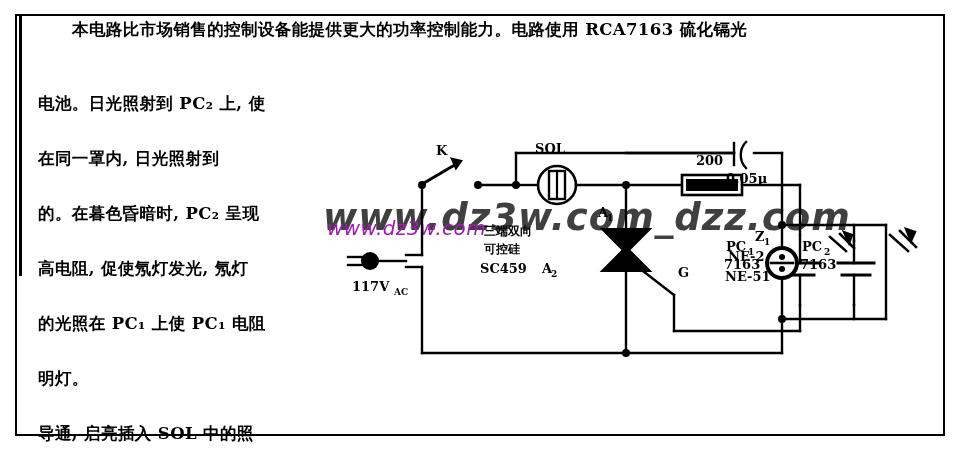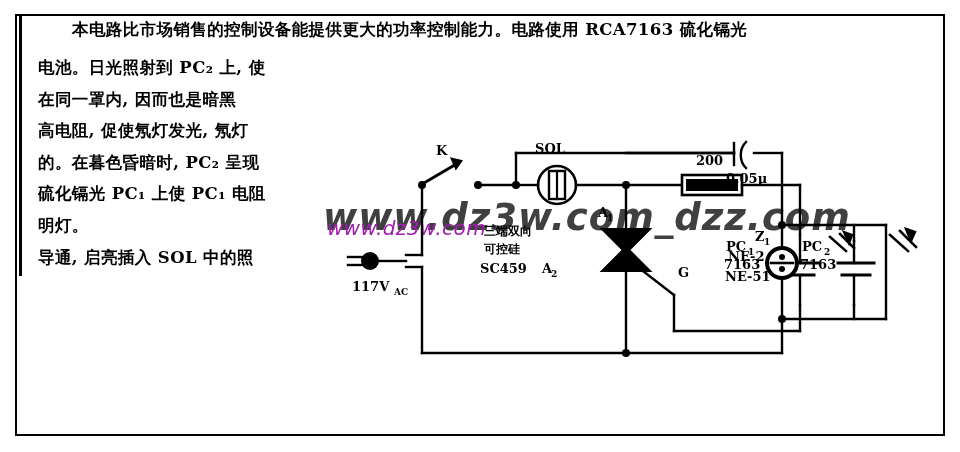--- a/index.html
+++ b/index.html
@@ -26,21 +26,21 @@
   .ln{
     font-family:"DejaVu Serif","Liberation Serif",serif;
     font-weight:bold;
     font-size:16.5px;
     line-height:19px;
     white-space:nowrap;
     letter-spacing:0.4px;
     color:#000;
   }
   .ln.full{width:888px;}
-  .ln.col{width:300px;}
+  .ln.col{width:300px;margin-top:36px;}
   .ln.lead{text-indent:34px;}
 
   .text-col{position:absolute;left:38px;top:58px;width:310px;}
   .text-col .ln{margin-bottom:12.6px;}
 
   
   .wm-big{
     position:absolute;left:323px;top:196px;
     font-family:"DejaVu Sans","Liberation Sans",sans-serif;
     font-style:italic;font-weight:bold;font-size:37px;letter-spacing:1px;
@@ -76,24 +76,24 @@
 
   <div class="frame"></div>
   <div class="frame-left-thick"></div>
 
   <div class="article">
     <div class="ln full lead">本电路比市场销售的控制设备能提供更大的功率控制能力。电路使用 RCA7163 硫化镉光</div>
   </div>
 
   <div class="text-col">
     <div class="ln col">电池。日光照射到 PC₂ 上, 使</div>
-    <div class="ln col">在同一罩内, 因而也是暗黑</div>
+    <div class="ln col">在同一罩内, 日光照射到</div>
+    <div class="ln col">的。在暮色昏暗时, PC₂ 呈现</div>
     <div class="ln col">高电阻, 促使氖灯发光, 氖灯</div>
-    <div class="ln col">的。在暮色昏暗时, PC₂ 呈现</div>
-    <div class="ln col">硫化镉光 PC₁ 上使 PC₁ 电阻</div>
+    <div class="ln col">的光照在 PC₁ 上使 PC₁ 电阻</div>
     <div class="ln col">明灯。</div>
     <div class="ln col">导通, 启亮插入 SOL 中的照</div>
   </div>
 
   <div class="wm-big">www.dz3w.com_dzz.com</div>
   <div class="wm-small">www.dz3w.com</div>
 
   <div class="circuit">
   <svg width="600" height="260" viewBox="0 0 600 260" xmlns="http://www.w3.org/2000/svg">
     <g stroke="#000" stroke-width="2.4" fill="none" stroke-linecap="square">

